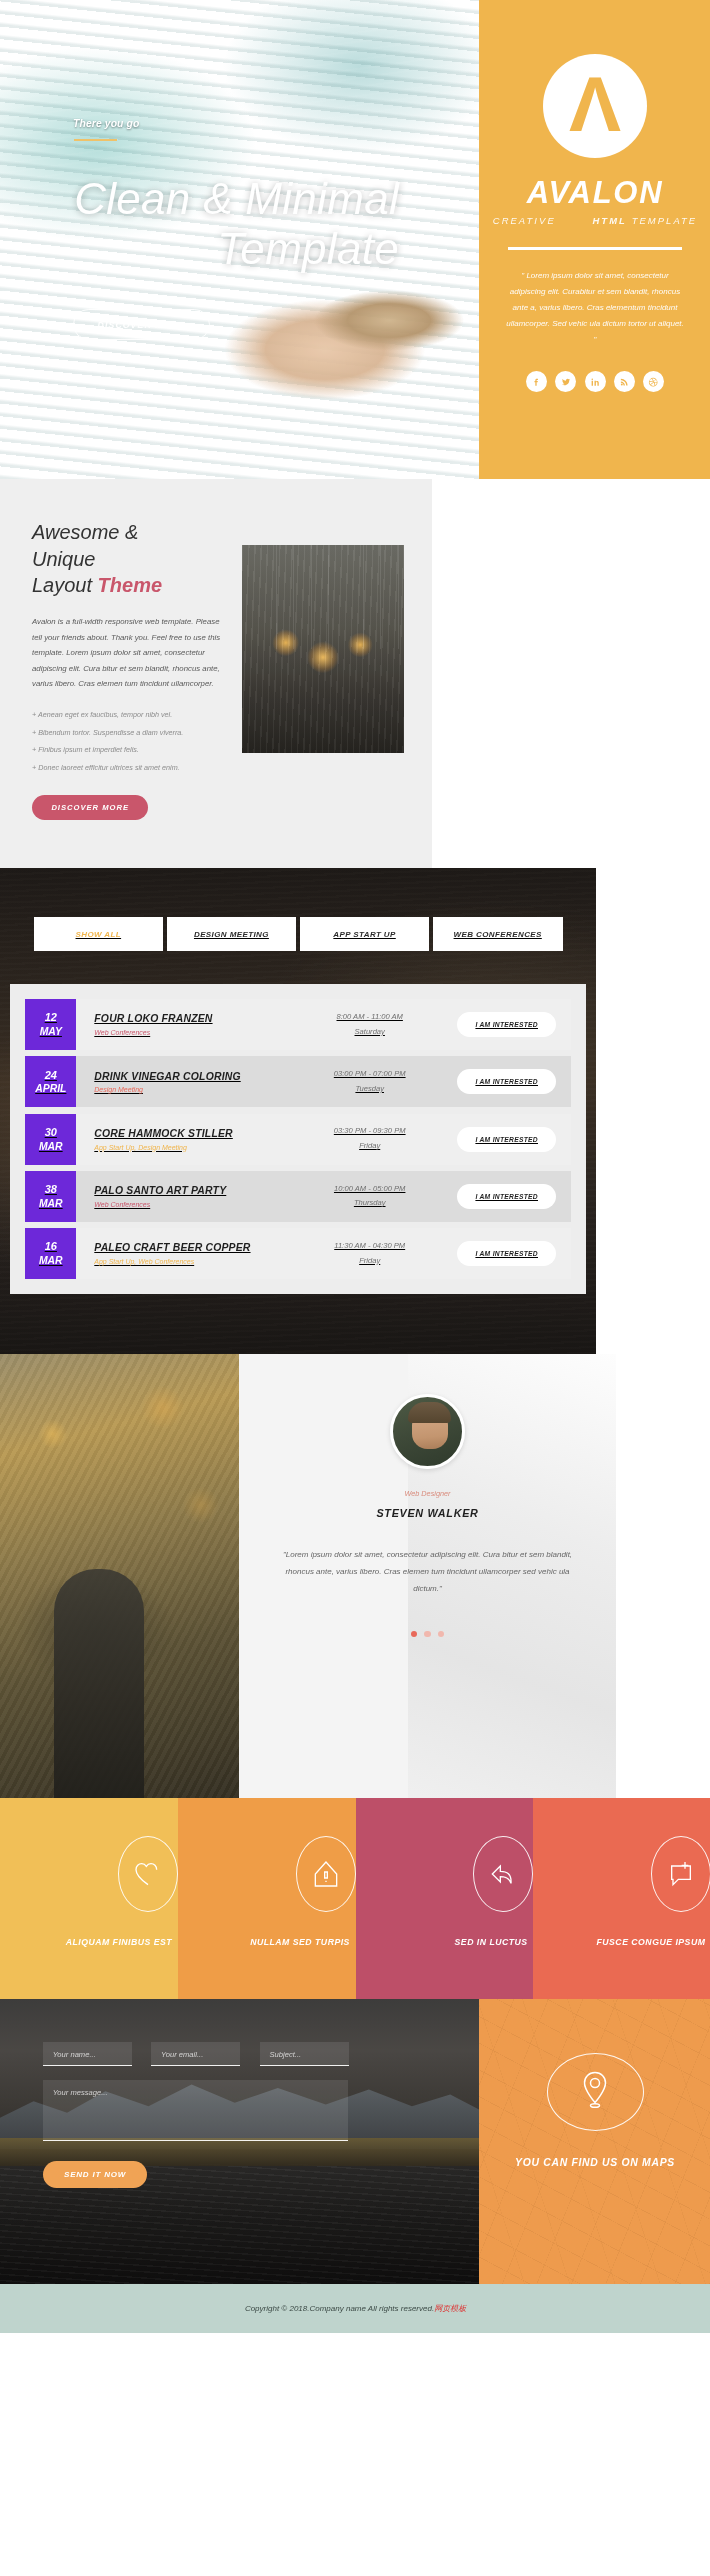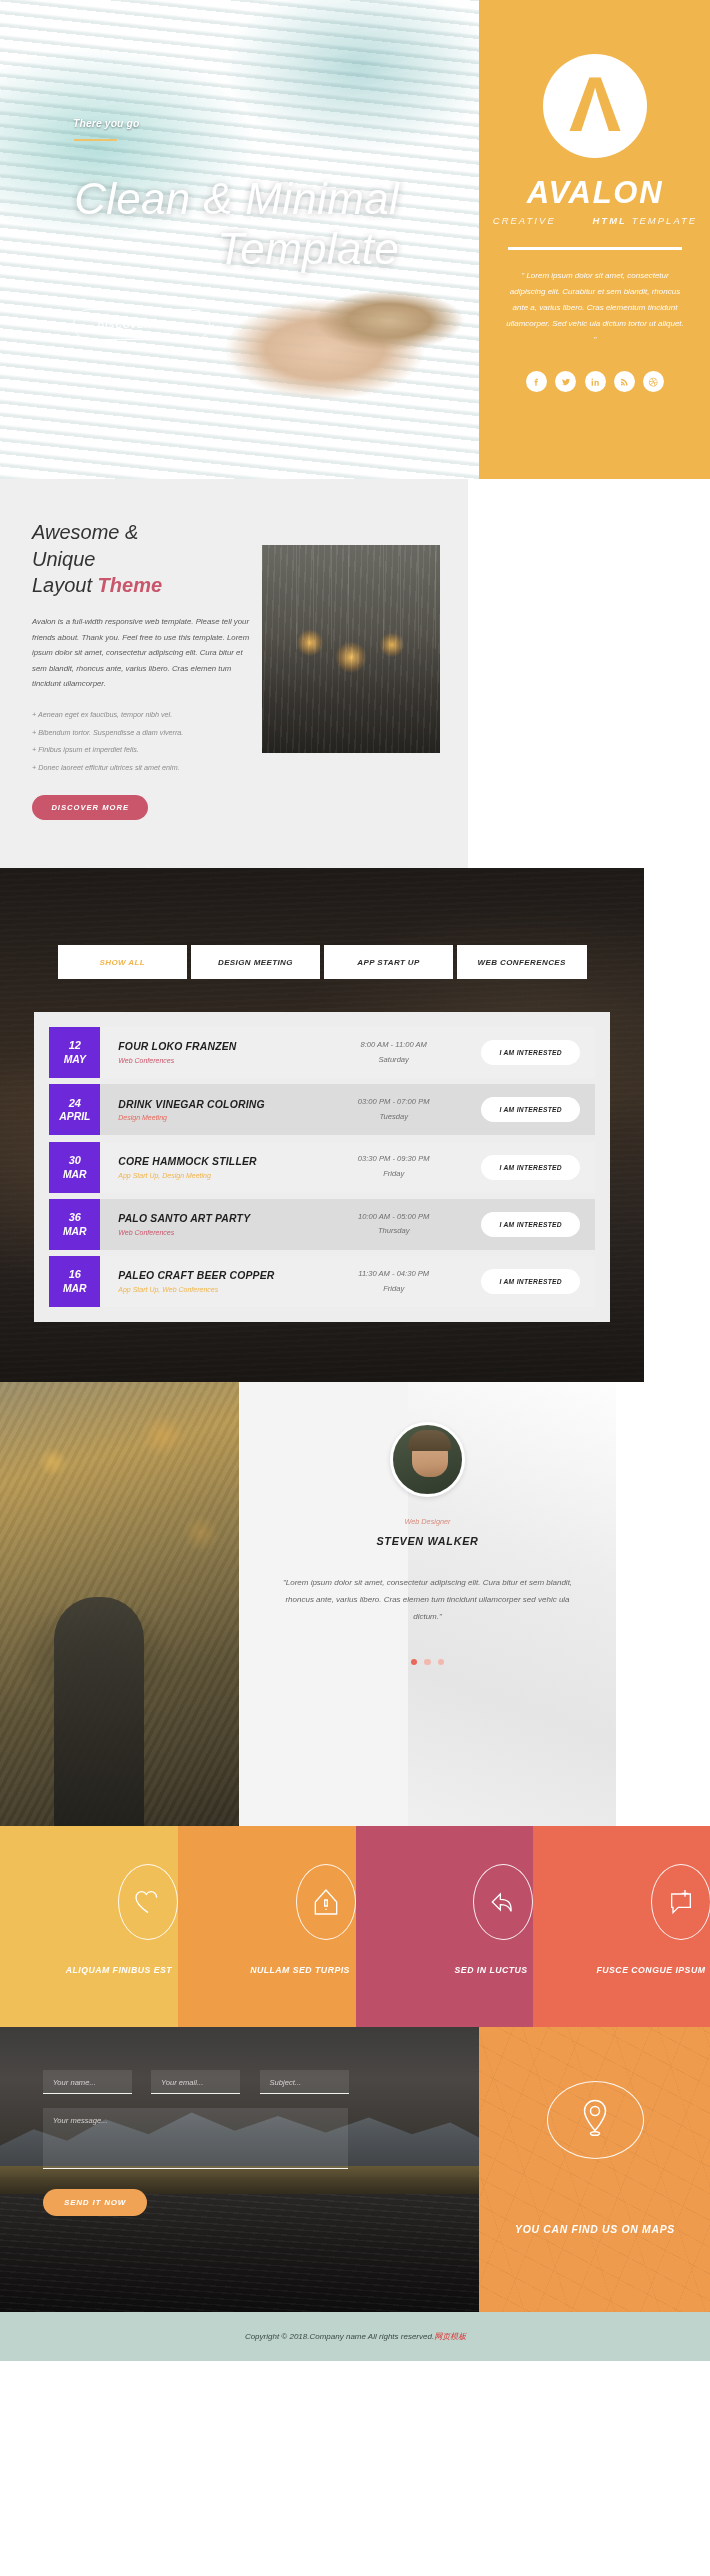--- a/index.html
+++ b/index.html
@@ -102,21 +102,21 @@
   }
   .circle-icon{
     width:97px;height:97px;border-radius:50%;border:1.1px solid rgba(255,255,255,.92);
     display:flex;align-items:center;justify-content:center;position:relative;z-index:2;
   }
   .circle-icon svg{width:49px;height:49px;stroke:#fff;fill:none;stroke-width:2.2;}
   .feat-left-title{
     margin-top:26px;color:#fff;font-size:11px;font-weight:bold;font-style:italic;
     letter-spacing:1px;position:relative;z-index:2;
   }
-  .feat-right{width:468px;background:#efefef;display:flex;padding:40px 28px 0 32px;}
+  .feat-right{width:432px;background:#efefef;display:flex;padding:40px 28px 0 32px;}
   .feat-text{width:229px;}
   .feat-h{
     font-size:20px;line-height:1.33;font-style:italic;font-weight:300;color:#333;
   }
   .feat-h .accent{color:#c9566b;font-weight:bold;font-style:italic;}
   .feat-p{
     margin-top:15.3px;font-size:7.8px;line-height:2.0;color:#5a5a5a;font-style:italic;
   }
   .feat-list{margin-top:14px;list-style:none;}
   .feat-list li{
@@ -143,22 +143,23 @@
   }
   .feat-img::after{
     content:"";position:absolute;left:0;right:0;top:0;height:104px;
     background:
       linear-gradient(180deg, rgba(120,115,105,.0) 0%, rgba(0,0,0,0) 100%),
       repeating-linear-gradient(90deg, rgba(0,0,0,0) 0 16.7px, rgba(255,255,255,.10) 16.7px 17.4px);
   }
 
   
   .events{
-    width:644px;padding:77px 0 60px;position:relative;overflow:hidden;
+    width:596px;padding:49px 0 60px;position:relative;overflow:hidden;
     background:linear-gradient(180deg,#1e1a17 0%,#2b241e 22%,#3a2f24 44%,#2a2420 70%,#191614 100%);
+    text-decoration:underline;
   }
   .events::before{
     content:"";position:absolute;inset:0;
     background:
       radial-gradient(ellipse 361px 180px at 20% 58%, rgba(120,92,60,.35), rgba(0,0,0,0) 70%),
       radial-gradient(ellipse 319px 167px at 82% 30%, rgba(95,80,60,.30), rgba(0,0,0,0) 70%),
       repeating-linear-gradient(178deg, rgba(255,255,255,.012) 0 2.1px, rgba(0,0,0,.02) 2.1px 5.6px);
   }
   .tabs{
     position:relative;z-index:2;display:flex;gap:3.5px;width:529px;margin:0 auto;
@@ -303,21 +304,21 @@
     font-family:"Liberation Sans",sans-serif;
   }
   .field-area::placeholder{color:rgba(255,255,255,.72);font-style:italic;}
   .btn-send{
     position:relative;z-index:4;margin-top:19.4px;border:none;border-radius:15.3px;padding:9px 21px;
     background:#f0a355;color:#fff;font-size:8px;font-weight:bold;font-style:italic;
     letter-spacing:0.8px;cursor:pointer;
   }
   .contact-right{
     width:232px;position:relative;overflow:hidden;background:#ee9b4d;
-    display:flex;flex-direction:column;align-items:center;padding-top:54px;gap:39px;
+    display:flex;flex-direction:column;align-items:center;padding-top:54px;
   }
   .contact-right::before{
     content:"";position:absolute;inset:0;opacity:.14;
     background:
       repeating-linear-gradient(28deg, rgba(90,50,10,.5) 0 0.7px, rgba(0,0,0,0) 0.7px 23.6px),
       repeating-linear-gradient(112deg, rgba(90,50,10,.45) 0 0.7px, rgba(0,0,0,0) 0.7px 32px),
       repeating-linear-gradient(72deg, rgba(90,50,10,.35) 0 0.7px, rgba(0,0,0,0) 0.7px 43px);
   }
   .map-ring{
     position:relative;z-index:2;width:97px;height:78px;border-radius:50%;
@@ -480,21 +481,21 @@
           <span>03:30 PM - 09:30 PM</span>
           <span>Friday</span>
         </div>
         <div class="event-cta">
             <button class="btn-interested">I AM INTERESTED</button>
           </div>
       </div>
 
       <div class="event-row alt">
         <div class="event-date">
-          <span class="d">36</span>
+          <span class="d">38</span>
           <span class="m">MAR</span>
         </div>
         <div class="event-main">
           <div>
             <div class="event-name">PALO SANTO ART PARTY</div>
             <div class="event-cat" style="color:#c9566b">Web Conferences</div>
           </div>
         </div>
         <div class="event-time">
           <span>10:00 AM - 05:00 PM</span>

